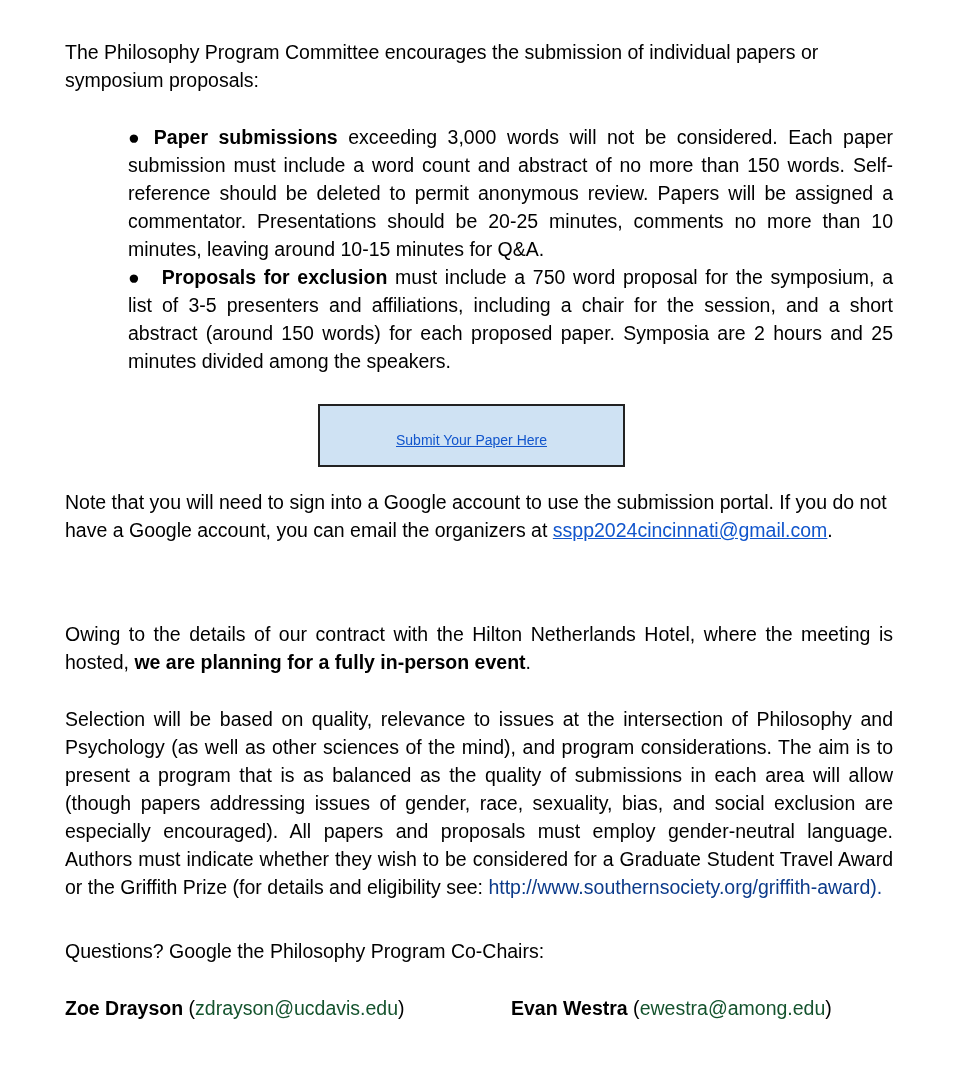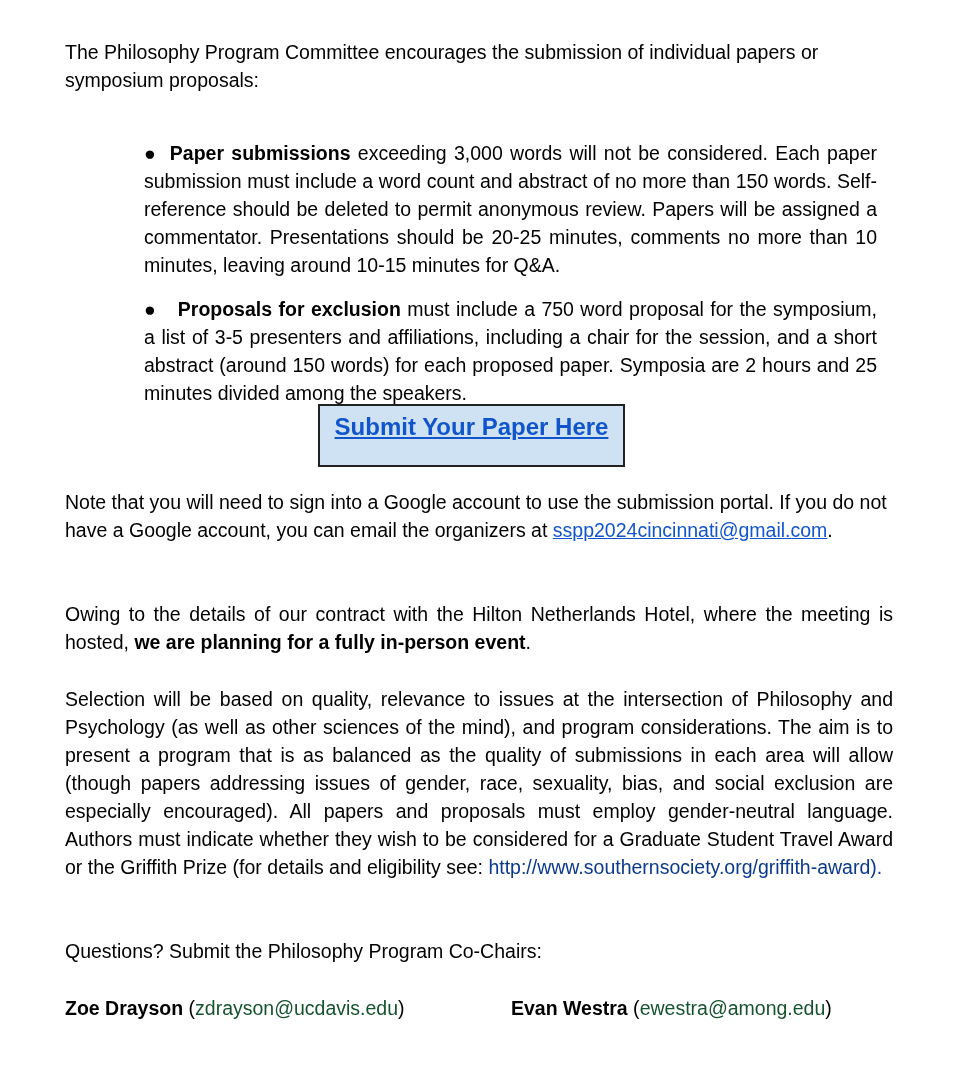--- a/index.html
+++ b/index.html
@@ -1,35 +1,35 @@
 <!DOCTYPE html>
 <html><head>
 <meta charset="utf-8">
 <style>
   html, body { margin: 0; padding: 0; background: #ffffff; }
   body {
     width: 969px; height: 1086px; overflow: hidden; position: relative;
     font-family: "Liberation Sans", sans-serif; color: #000; font-size: 19.5px;
   }
   .p { position: absolute; left: 65px; width: 828px; line-height: 28px; margin: 0; }
-  .justify { text-align: justify; text-align-last: left; }
+  .justify { text-align: justify; text-align-last: left; margin-top: 20px; }
   .b { font-weight: bold; }
   .bullets { position: absolute; left: 128px; width: 765px; line-height: 28px; text-align: justify; }
-  .bullets p { margin: 16px; text-align-last: left; }
+  .bullets p { margin: 0; text-align-last: left; }
   .bullet-glyph { display: inline-block; margin-right: 14px; }
   .bullet-glyph.wide { margin-right: 22px; }
   .link-blue { color: #1155cc; text-decoration: underline; cursor: pointer; }
   .link-navy { color: #0b3a8a; text-decoration: none; cursor: pointer; }
   .link-email { color: #14532d; text-decoration: none; cursor: pointer; }
   .submit-box {
     position: absolute; left: 318px; top: 404px; width: 307px; height: 63px;
     background: #cfe2f3; border: 2px solid #222; box-sizing: border-box;
     text-align: center;
   }
-  .submit-box .title { display: block; margin-top: 10px; font-weight: bold; font-size: 24px; line-height: 22px; }
+  .submit-box .title { display: block; margin-top: 23px; font-weight: normal; font-size: 14px; line-height: 22px; }
   .submit-box .sub { display: block; font-weight: bold; font-size: 16px; line-height: 20px; }
   .contacts { position: absolute; top: 994px; left: 65px; width: 828px; line-height: 28px; }
   .contact { position: absolute; top: 0; white-space: nowrap; }
 </style>
 </head>
 <body>
 
 <p class="p" style="top:38px;">The Philosophy Program Committee encourages the submission of individual papers or symposium proposals:</p>
 
 <div class="bullets" style="top:123px;">
@@ -51,21 +51,21 @@
 </p>
 
 <p class="p justify" style="top:600px;">
   <span>Owing to the details of our contract with the Hilton Netherlands Hotel, where the meeting is hosted, </span><span class="b">we are planning for a fully in-person event</span><span>.</span>
 </p>
 
 <p class="p justify" style="top:685px;">
   <span>Selection will be based on quality, relevance to issues at the intersection of Philosophy and Psychology (as well as other sciences of the mind), and program considerations. The aim is to present a program that is as balanced as the quality of submissions in each area will allow (though papers addressing issues of gender, race, sexuality, bias, and social exclusion are especially encouraged). All papers and proposals must employ gender-neutral language. Authors must indicate whether they wish to be considered for a Graduate Student Travel Award or the Griffith Prize (for details and eligibility see: </span><a class="link-navy">http://www.southernsociety.org/griffith-award</a><span class="link-navy">).</span>
 </p>
 
-<p class="p" style="top:937px;">Questions? Submit the Philosophy Program Co-Chairs:</p>
+<p class="p" style="top:937px;">Questions? Google the Philosophy Program Co-Chairs:</p>
 
 <div class="contacts">
   <span class="contact" style="left:0;">
     <span class="b">Zoe Drayson</span><span> (</span><a class="link-email">zdrayson@ucdavis.edu</a><span>)</span>
   </span>
   <span class="contact" style="left:446px;">
     <span class="b">Evan Westra</span><span> (</span><a class="link-email">ewestra@among.edu</a><span>)</span>
   </span>
 </div>
 

